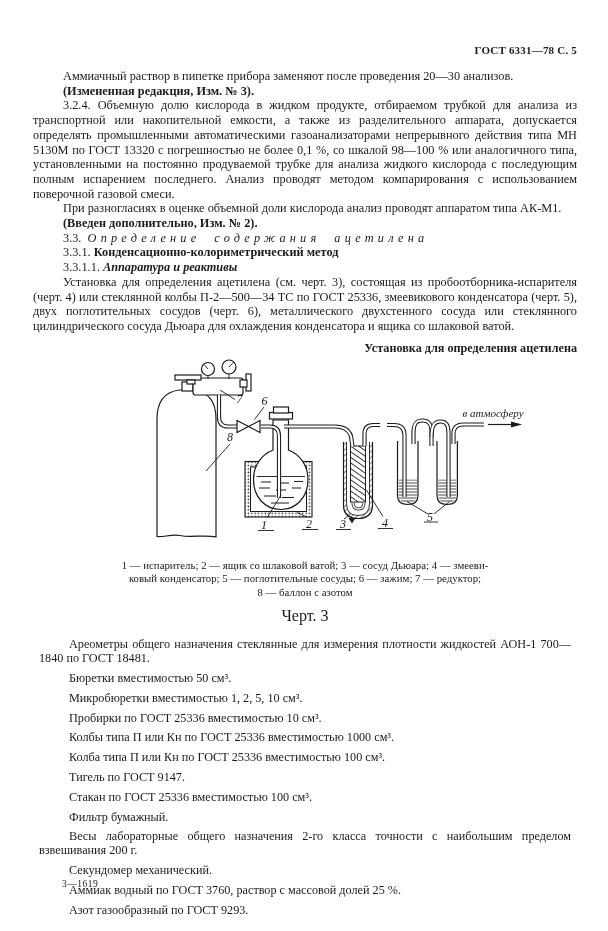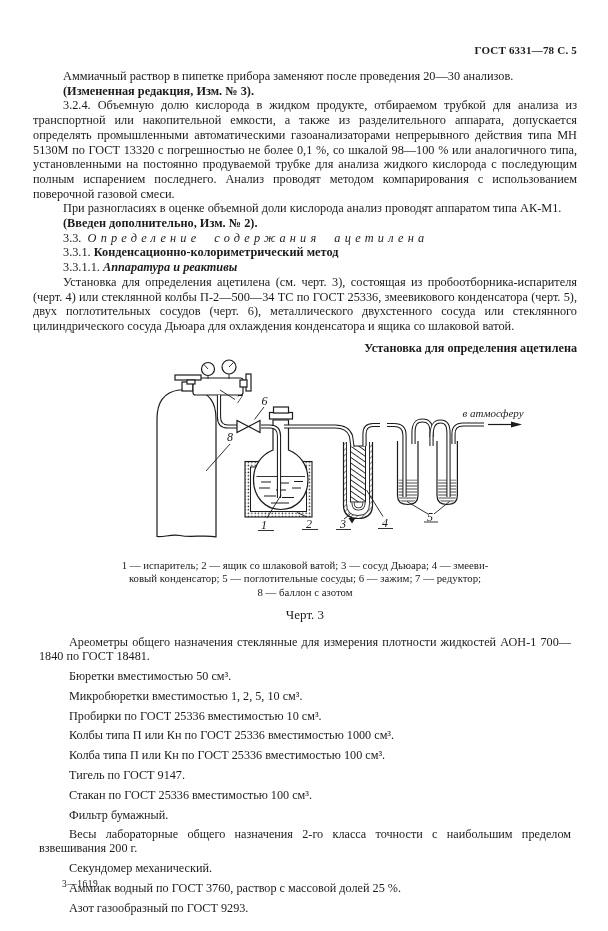--- a/index.html
+++ b/index.html
@@ -14,21 +14,21 @@
   .body-text{margin-top:13px;font-size:12.3px;line-height:14.7px;text-align:justify;}
   .body-text p{margin:0;}
   .ind{text-indent:30px;}
   .b{font-weight:bold;}
   .it{font-style:italic;font-weight:bold;}
   .spaced{letter-spacing:.34em;word-spacing:.55em;font-style:italic;}
   .fig-title{margin-top:7px;text-align:right;font-weight:bold;font-size:12.2px;}
   .diagram{display:block;margin-top:3px;}
   .fig-caption{margin-top:4px;text-align:center;font-size:10.8px;line-height:13.6px;}
   .fig-caption div{white-space:nowrap;}
-  .fig-number{margin-top:8px;text-align:center;font-size:13px;}
+  .fig-number{margin-top:8px;text-align:center;font-size:16px;}
   .equipment{margin-top:13px;font-size:12.2px;line-height:13.8px;text-align:justify;}
   .equipment p{margin:6px;text-indent:30px;}
   .page-footer{position:absolute;left:62px;top:835px;font-size:9.5px;letter-spacing:.5px;}
   
   .ln{fill:none;stroke:#1b1b1b;stroke-width:1.2;}
   .ln-thin{fill:none;stroke:#1b1b1b;stroke-width:0.9;}
   .solid{fill:#ffffff;stroke:#1b1b1b;stroke-width:1.2;}
   .tO{fill:none;stroke:#1b1b1b;stroke-width:4.2;stroke-linejoin:round;}
   .tI{fill:none;stroke:#ffffff;stroke-width:2.1;stroke-linejoin:round;}
   .cO{fill:none;stroke:#1b1b1b;stroke-width:3;}

